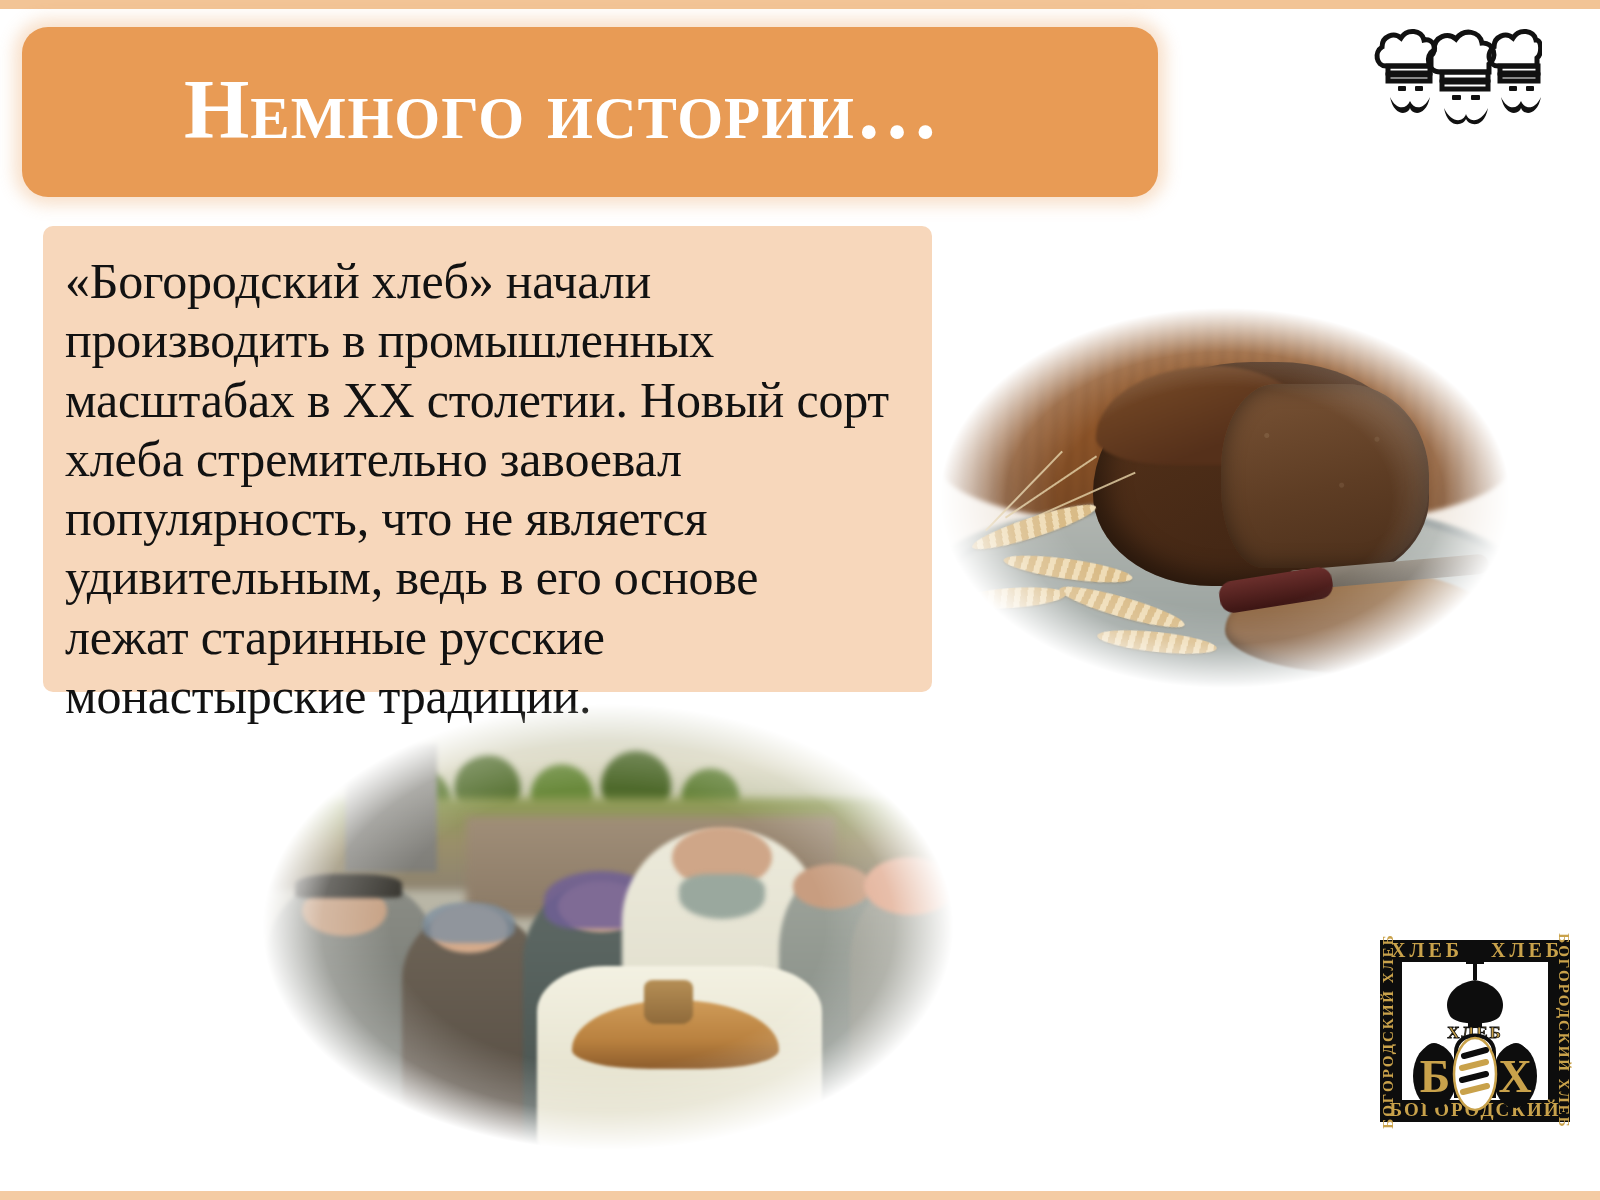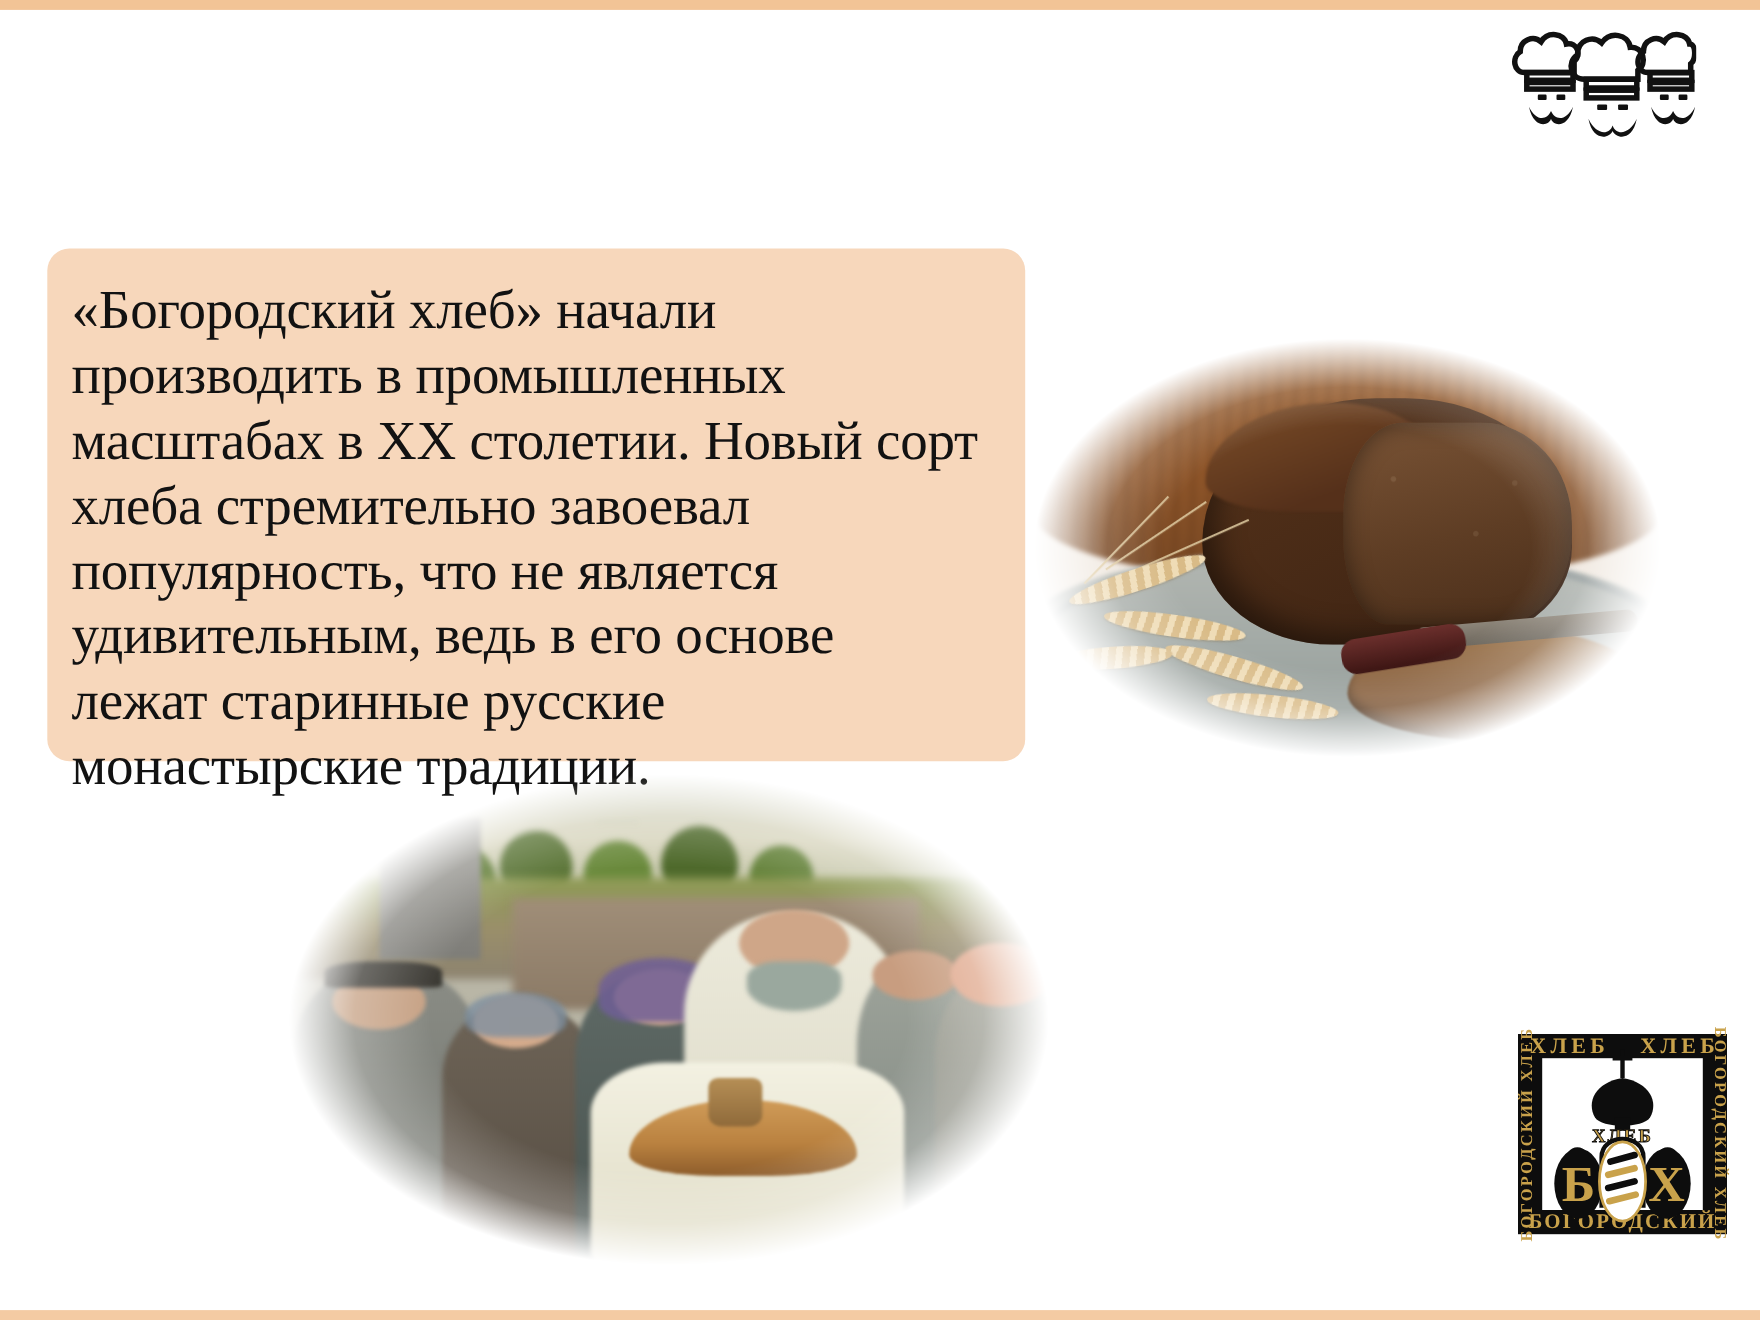--- a/index.html
+++ b/index.html
@@ -68,21 +68,21 @@
   }
 
   
   .text-card {
     position: absolute;
     left: 43px;
     top: 226px;
     width: 889px;
     height: 466px;
     background: #f7d7bb;
-    border-radius: 20px;
+    border-radius: 10px;
     box-sizing: border-box;
     padding: 26px 40px 20px 22px;
   }
   .body-text {
     color: #121212;
     font-family: "Liberation Serif", serif;
     font-size: 50px;
     line-height: 1.185;
     letter-spacing: -0.2px;
     white-space: pre-line;
@@ -312,20 +312,23 @@
   }
 </style>
 </head>
 <body>
 
 <div class="slide">
 
   <div class="edge-strip top"></div>
   <div class="edge-strip bottom"></div>
 
+  <div class="title-banner">
+    <div class="title-text">Немного истории…</div>
+  </div>
 
   <div class="chef-hats">
     <svg viewBox="0 0 168 104" width="168" height="104" aria-hidden="true">
       <g fill="none" stroke="#111111" stroke-width="5">
 
         <path d="M12 44 C2 44 0 30 8 25 C8 14 20 10 27 16 C33 6 48 8 50 18 C60 16 64 28 57 34 L57 44 Z"></path>
         <rect x="14" y="44" width="42" height="7"></rect>
         <rect x="14" y="53" width="42" height="6"></rect>
 
         <path d="M66 50 C54 50 50 34 60 28 C60 14 74 10 82 17 C90 6 106 9 108 21 C120 20 124 36 115 42 L115 50 Z"></path>

